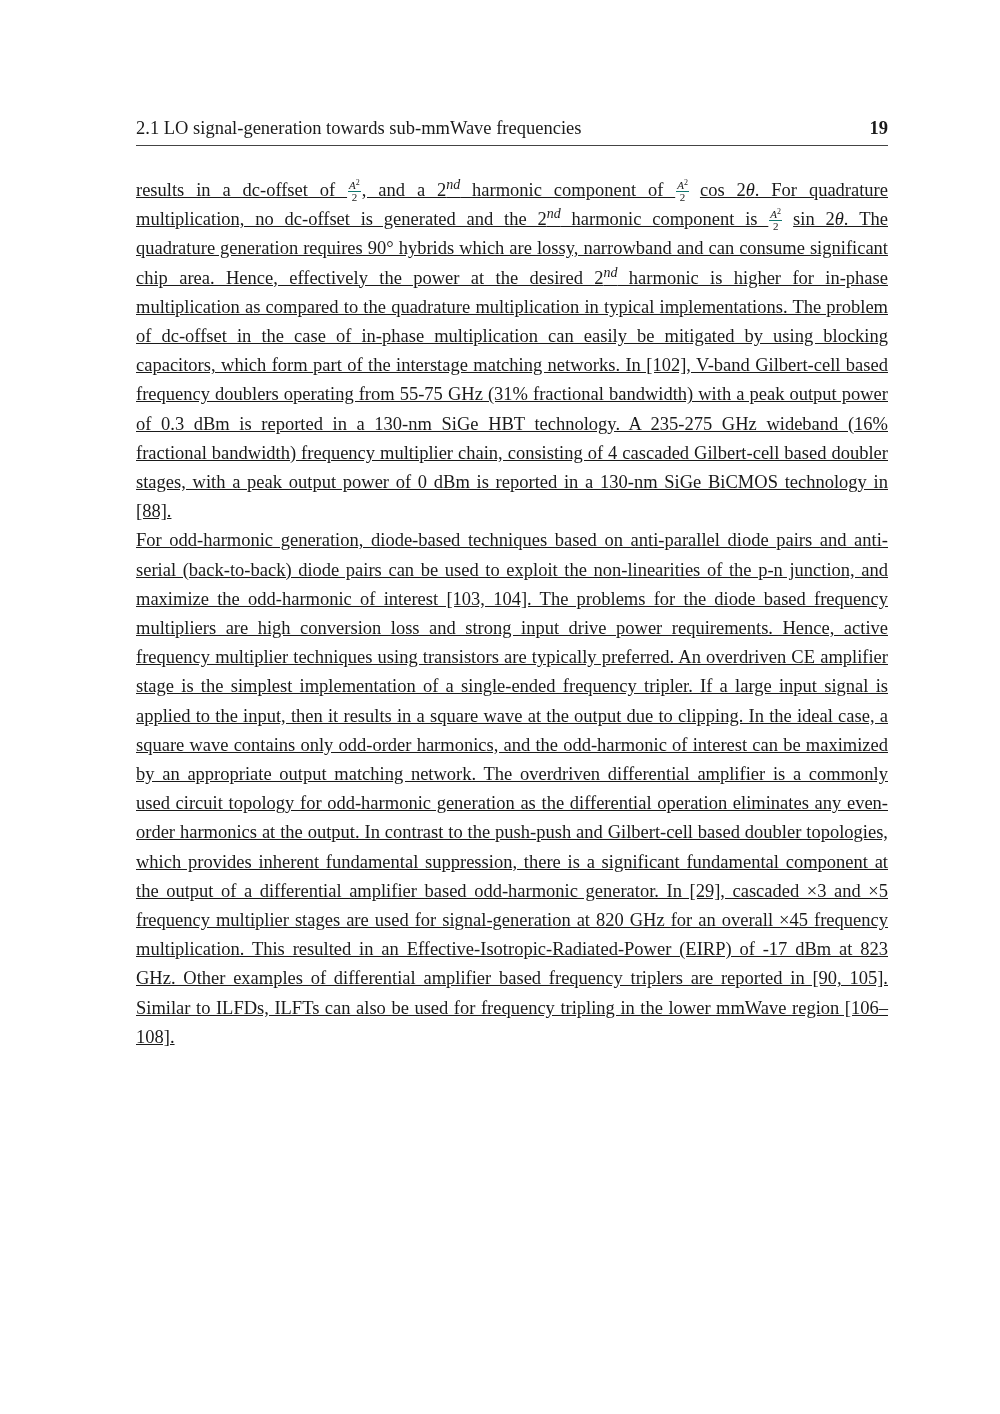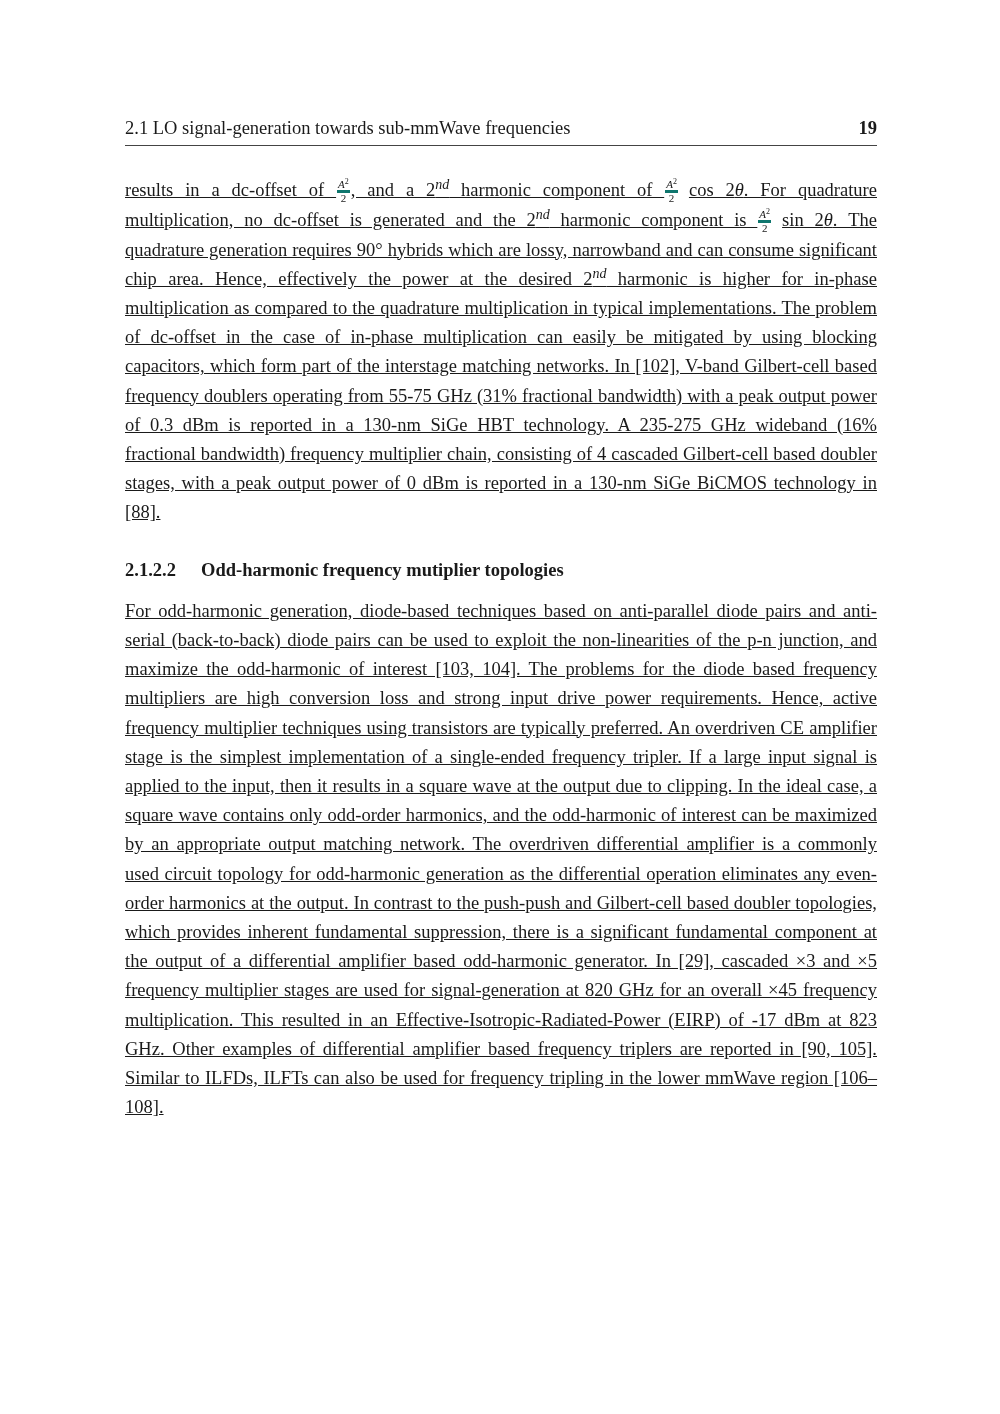--- a/index.html
+++ b/index.html
@@ -1,46 +1,43 @@
 <!DOCTYPE html>
 <html><head>
 <meta charset="utf-8">
 <style>
   html, body { margin: 0; padding: 0; background: #ffffff; }
   body { width: 1000px; height: 1414px; position: relative; overflow: hidden;
          font-family: "Liberation Serif", "DejaVu Serif", serif; color: #1a1a1a; }
-  .page { position: absolute; left: 125px; top: 118px; width: 752px; }
+  .page { position: absolute; left: 136px; top: 118px; width: 752px; }
   .running-head { display: flex; justify-content: space-between; align-items: baseline;
                   font-size: 18.5px; padding-bottom: 6px; border-bottom: 1px solid #444; }
   .running-head .pnum { font-weight: bold; }
   .body { margin-top: 30px; font-size: 18.5px; line-height: 29.2px; text-align: justify;
           hyphens: manual; }
   .body p { margin: 0; text-decoration: underline; }
   .frac { display: inline-block; vertical-align: middle; text-align: center; font-size: 11px;
           line-height: 11px; margin: 0 1px; position: relative; top: -2px; }
-  .frac .num { display: block; border-bottom: 3px solid #0f766e; padding: 0 1px; font-style: italic; }
+  .frac .num { display: block; border-bottom: 1px solid #0f766e; padding: 0 1px; font-style: italic; }
   .frac .num sup { font-size: 8px; font-style: normal; vertical-align: 4px; }
   .frac .den { display: block; }
   sup.ord { font-size: 14px; font-style: italic; vertical-align: 7px; line-height: 0; }
   .math { font-style: normal; margin-left: 10px; }
   .math i { font-style: italic; }
   .section-heading { margin-top: 28px; margin-bottom: 12px; font-weight: bold; font-size: 18.5px; }
   .section-heading .secnum { display: inline-block; width: 76px; }
 </style>
 </head>
 <body>
 
 <div class="page">
   <div class="running-head">
     <span>2.1 LO signal-generation towards sub-mmWave frequencies</span>
     <span class="pnum">19</span>
   </div>
 
   <div class="body">
     <p><span>results in a dc-offset of </span><span class="frac"><span class="num"><span>A</span><sup>2</sup></span><span class="den">2</span></span><span>, and a 2</span><sup class="ord">nd</sup><span> harmonic component of </span><span class="frac"><span class="num"><span>A</span><sup>2</sup></span><span class="den">2</span></span><span class="math"><span>cos 2</span><i>θ</i></span><span>. For quadrature multiplication, no dc-offset is generated and the 2</span><sup class="ord">nd</sup><span> harmonic component is </span><span class="frac"><span class="num"><span>A</span><sup>2</sup></span><span class="den">2</span></span><span class="math"><span>sin 2</span><i>θ</i></span><span>. The quadrature generation requires 90° hybrids which are lossy, narrowband and can consume significant chip area.  Hence, effectively the power at the desired 2</span><sup class="ord">nd</sup><span> harmonic is higher for in-phase multiplication as compared to the quadrature multiplication in typical implementations. The problem of dc-offset in the case of in-phase multiplication can easily be mitigated by using blocking capacitors, which form part of the interstage matching networks. In [102], V-band Gilbert-cell based frequency doublers operating from 55-75 GHz (31% fractional bandwidth) with a peak output power of 0.3 dBm is reported in a 130-nm SiGe HBT technology. A 235-275 GHz wideband (16% fractional bandwidth) frequency multiplier chain, consisting of 4 cascaded Gilbert-cell based doubler stages, with a peak output power of 0 dBm is reported in a 130-nm SiGe BiCMOS technology in [88].</span></p>
 
-    <div class="section-heading">
-      <span class="secnum">2.1.2.2</span><span>Odd-harmonic frequency mutiplier topologies</span>
-    </div>
 
     <p>For odd-harmonic generation, diode-based techniques based on anti-parallel diode pairs and anti-serial (back-to-back) diode pairs can be used to exploit the non-linearities of the p-n junction, and maximize the odd-harmonic of interest [103, 104].  The problems for the diode based frequency multipliers are high conversion loss and strong input drive power requirements. Hence, active frequency multiplier techniques using transistors are typically preferred. An overdriven CE amplifier stage is the simplest implementation of a single-ended frequency tripler.  If a large input signal is applied to the input, then it results in a square wave at the output due to clipping.  In the ideal case, a square wave contains only odd-order harmonics, and the odd-harmonic of interest can be maximized by an appropriate output matching network. The overdriven differential amplifier is a commonly used circuit topology for odd-harmonic generation as the differential operation eliminates any even-order harmonics at the output.  In contrast to the push-push and Gilbert-cell based doubler topologies, which provides inherent fundamental suppression, there is a significant fundamental component at the output of a differential amplifier based odd-harmonic generator.  In [29], cascaded ×3 and ×5 frequency multiplier stages are used for signal-generation at 820 GHz for an overall ×45 frequency multiplication.  This resulted in an Effective-Isotropic-Radiated-Power (EIRP) of -17 dBm at 823 GHz.  Other examples of differential amplifier based frequency triplers are reported in [90, 105]. Similar to ILFDs, ILFTs can also be used for frequency tripling in the lower mmWave region [106–108].</p>
   </div>
 </div>
 
 </body></html>

